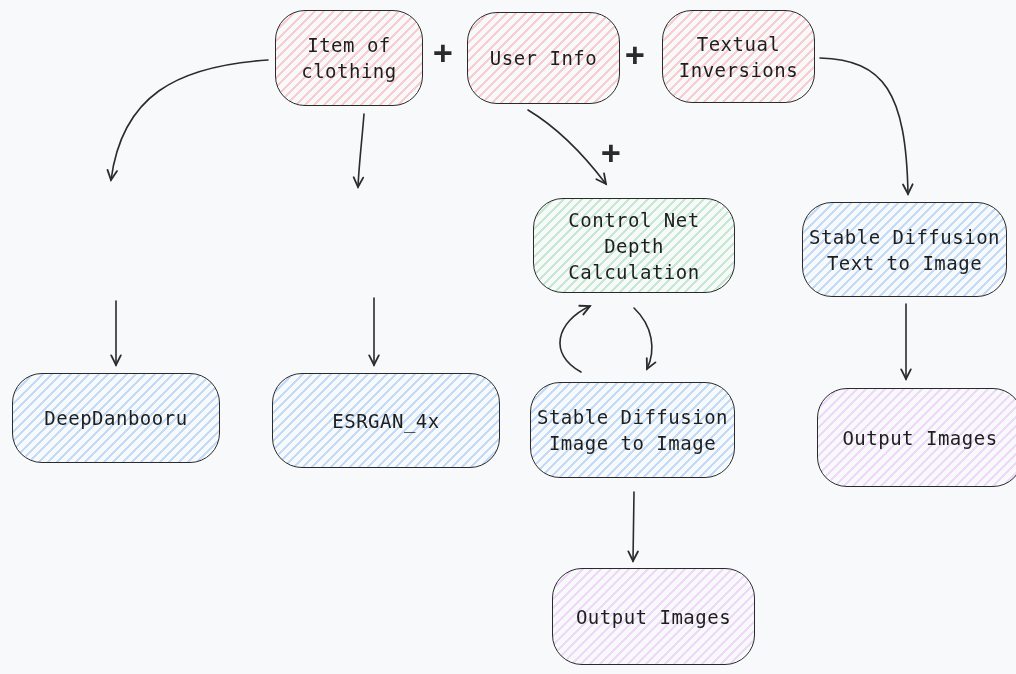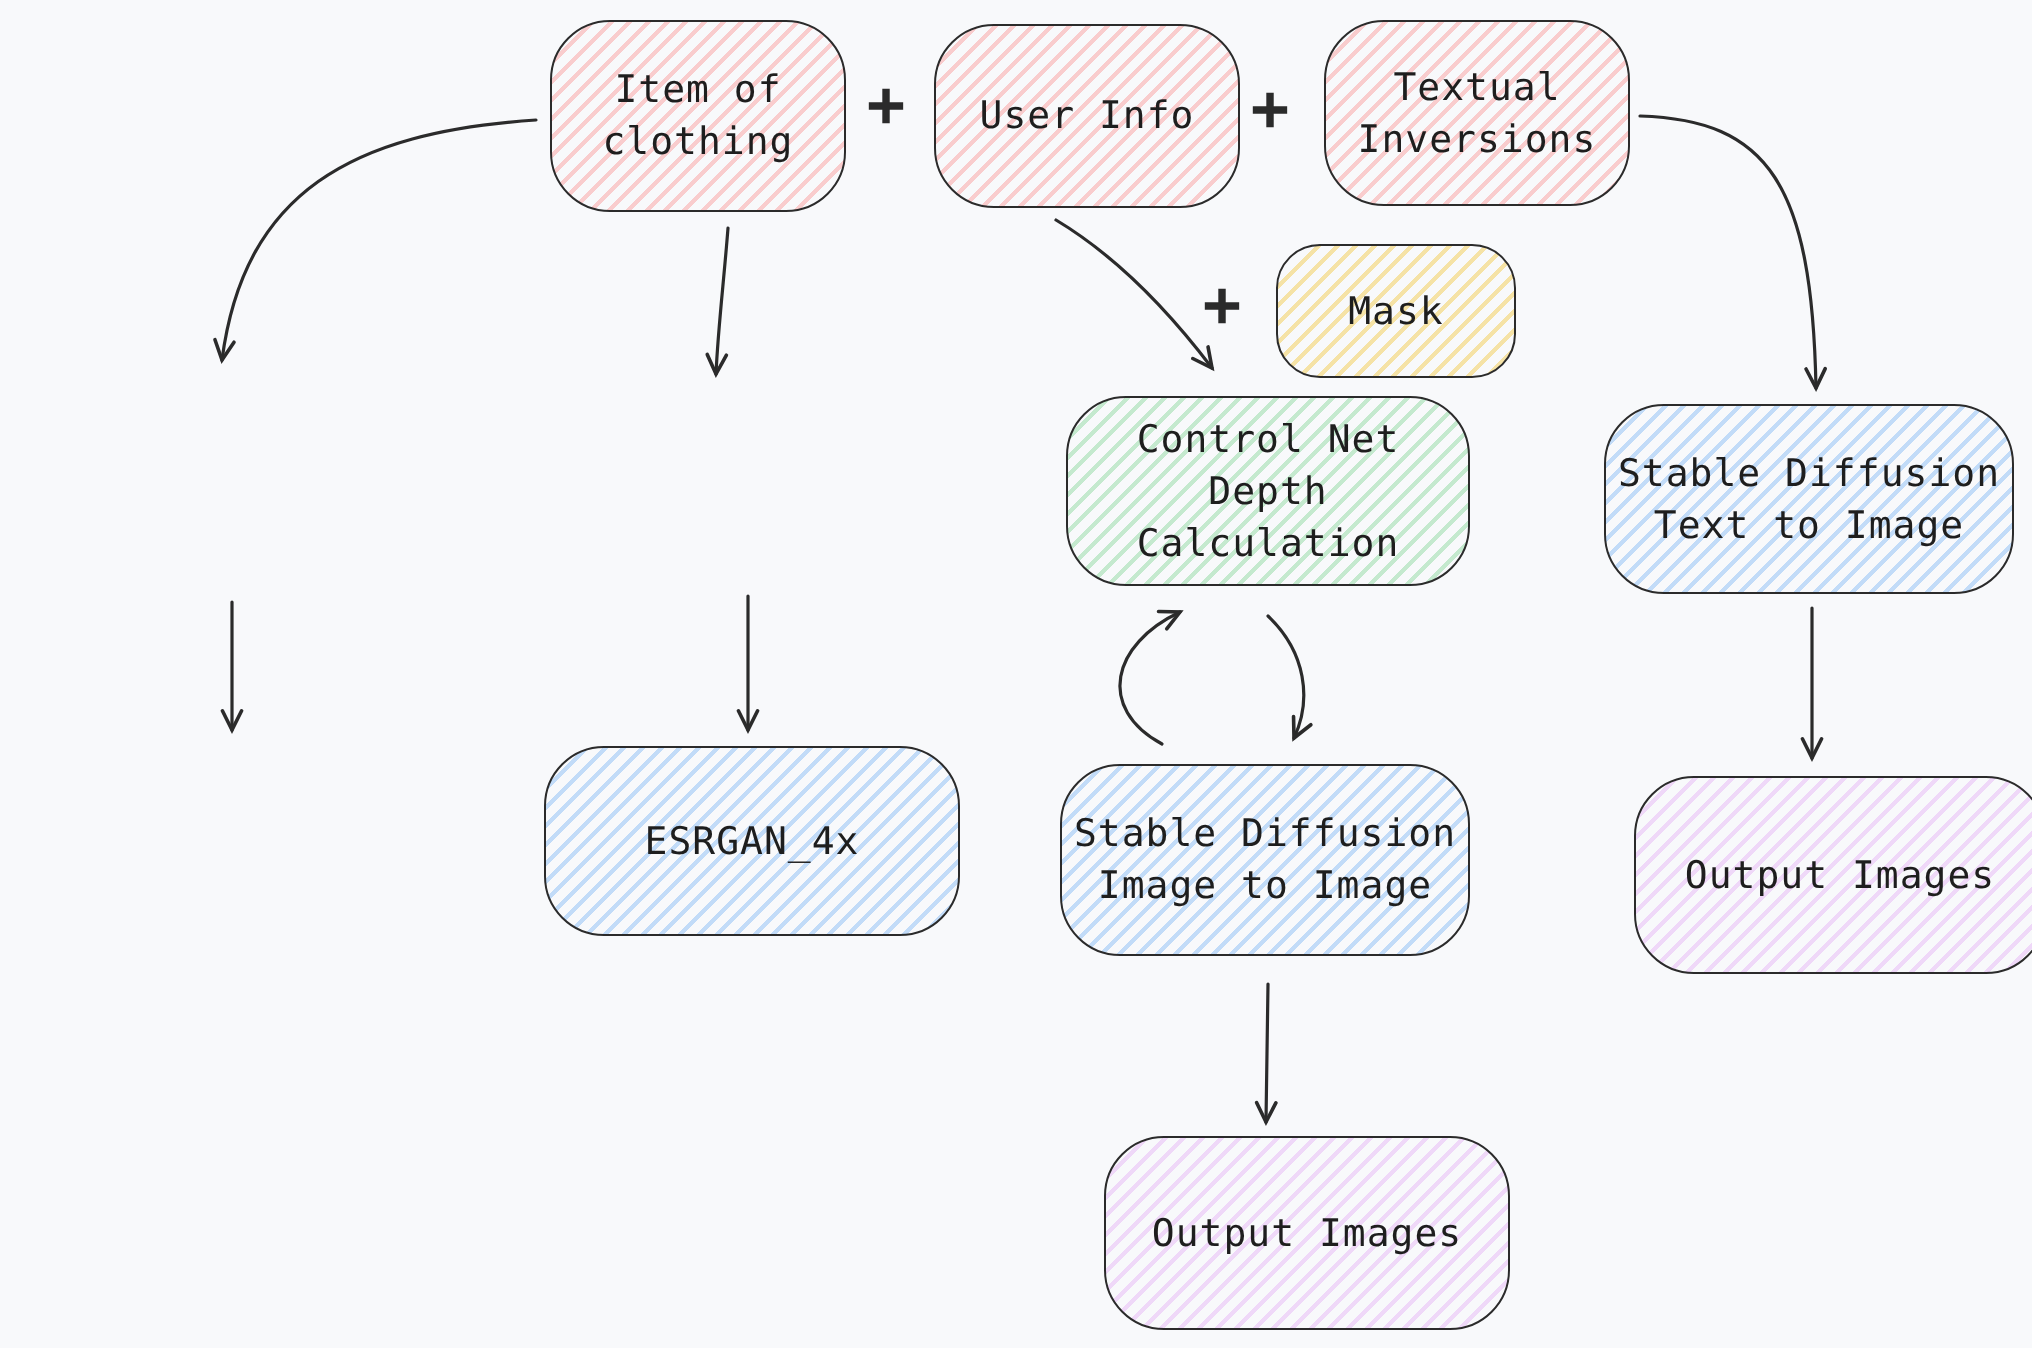--- a/index.html
+++ b/index.html
@@ -60,35 +60,35 @@
 clothing</span>
   </div>
   <div class="node f-red" style="left:467px;top:12px;width:153px;height:92px">
     <span>User Info</span>
   </div>
   <div class="node f-red" style="left:662px;top:10px;width:153px;height:93px">
     <span>Textual
 Inversions</span>
   </div>
 
-  <div class="node f-yellow small" style="left:638px;top:122px;width:120px;height:67px">
-    <span>Mask</span>
-  </div>
 
   <div class="node f-green" style="left:533px;top:198px;width:202px;height:95px">
     <span>Control Net
 Depth
 Calculation</span>
   </div>
 
   <div class="node f-blue" style="left:802px;top:202px;width:205px;height:95px">
     <span>Stable Diffusion
 Text to Image</span>
   </div>
-  <div class="node f-blue" style="left:272px;top:373px;width:208px;height:95px">
+  <div class="node f-blue" style="left:12px;top:373px;width:208px;height:90px">
+    <span>DeepDanbooru</span>
+  </div>
+  <div class="node f-blue" style="left:272px;top:373px;width:228px;height:95px">
     <span>ESRGAN_4x</span>
   </div>
   <div class="node f-blue" style="left:530px;top:382px;width:205px;height:96px">
     <span>Stable Diffusion
 Image to Image</span>
   </div>
 
   <div class="node f-violet" style="left:797px;top:388px;width:206px;height:99px">
     <span>Output Images</span>
   </div>

